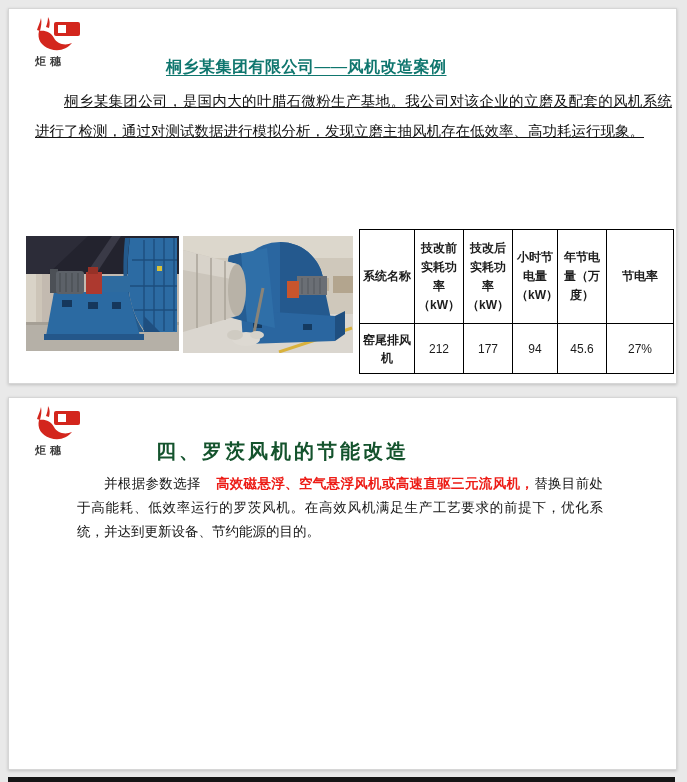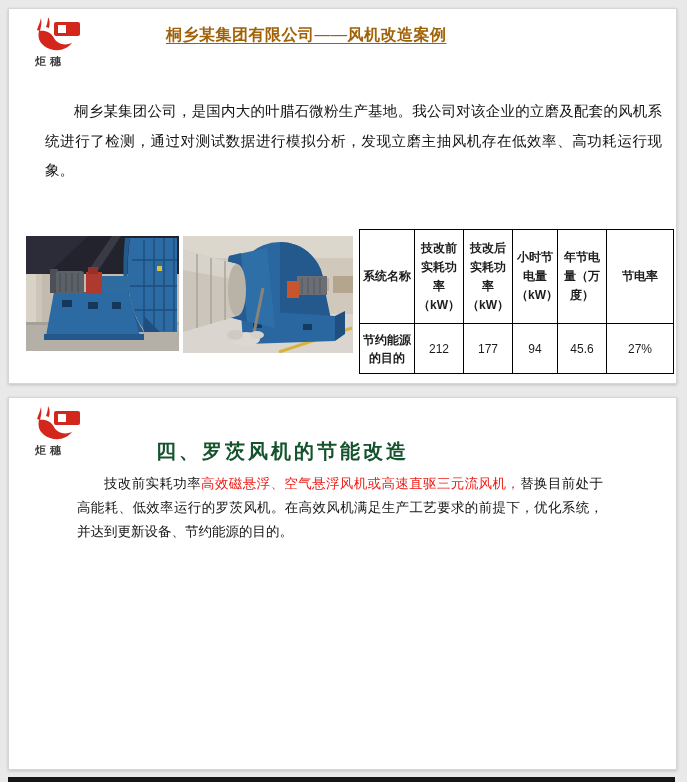--- a/index.html
+++ b/index.html
@@ -22,31 +22,31 @@
   #page2{top:397px;height:373px;}
 
   .logo{position:absolute;left:20px;top:6px;width:62px;text-align:left;}
   .logo svg{display:block;}
   .logo-text{
     font-family:"Liberation Sans","DejaVu Sans",sans-serif;
     font-size:11px;font-weight:bold;color:#3c3c3c;letter-spacing:4px;margin:1px 0 0 6px;
   }
 
   .p1-title{
-    position:absolute;left:157px;top:16px;
-    font-size:16px;font-weight:bold;color:#a16207;
+    position:absolute;left:157px;top:48px;
+    font-size:16px;font-weight:bold;color:#0f766e;
     letter-spacing:.5px;
     text-decoration:underline;
     text-underline-offset:3px;
   }
   .p1-body{
     position:absolute;left:22px;top:74px;width:645px;
     font-size:14.5px;line-height:29.5px;color:#131313;
   }
-  .p1-body p{margin:14px;text-indent:2em;text-align:justify;}
+  .p1-body p{margin:4px;text-indent:2em;text-align:justify;text-decoration:underline;}
 
   .photo{position:absolute;top:227px;overflow:hidden;}
   #photo-left{left:17px;width:153px;height:115px;}
   #photo-right{left:174px;width:170px;height:117px;}
 
   .datatable{
     position:absolute;left:350px;top:220px;width:314px;height:144px;
     border-collapse:collapse;table-layout:fixed;
     font-family:"Liberation Sans","DejaVu Sans",sans-serif;
   }
@@ -63,21 +63,21 @@
 
   .p2-heading{
     position:absolute;left:147px;top:40px;
     font-size:20px;font-weight:bold;color:#14532d;letter-spacing:3px;
   }
   .p2-body{
     position:absolute;left:68px;top:74px;width:526px;
     font-size:13.5px;line-height:24px;color:#141414;
   }
   .p2-body p{margin:0;text-indent:2em;text-align:justify;}
-  .red{font-weight:normal;}
+  .red{font-weight:bold;margin-left:15px;}
 
   .bottom-bar{
     position:absolute;left:8px;top:777px;width:667px;height:5px;
     background:#151515;
   }
 </style>
 </head>
 <body>
 
 <div class="page" id="page1">
@@ -208,21 +208,21 @@
     <tbody>
         <tr class="hdr">
       <th>系统名称</th>
       <th>技改前实耗功率（kW）</th>
       <th>技改后实耗功率（kW）</th>
       <th>小时节电量（kW）</th>
       <th>年节电量（万度）</th>
       <th>节电率</th>
     </tr>
     <tr class="row">
-      <td class="syscell">节约能源的目的</td>
+      <td class="syscell">窑尾排风机</td>
       <td>212</td>
       <td>177</td>
       <td>94</td>
       <td>45.6</td>
       <td>27%</td>
     </tr>
   </tbody>
     </table>
 </div>
 
@@ -237,17 +237,17 @@
         <rect x="25" y="7" width="26" height="14" rx="2" fill="#d3261d"></rect>
         <rect x="29" y="10" width="8" height="8" fill="#ffffff"></rect>
       </svg>
     </span>
     <div class="logo-text">炬穗</div>
   </div>
 
   <div class="p2-heading">四、罗茨风机的节能改造</div>
 
   <div class="p2-body">
-    <p><span>技改前实耗功率</span><span class="red" id="red-span" style="color: rgb(237, 28, 22);">高效磁悬浮、空气悬浮风机或高速直驱三元流风机，</span><span>替换目前处于高能耗、低效率运行的罗茨风机。在高效风机满足生产工艺要求的前提下，优化系统，并达到更新设备、节约能源的目的。</span></p>
+    <p><span>并根据参数选择</span><span class="red" id="red-span" style="color: rgb(237, 28, 22);">高效磁悬浮、空气悬浮风机或高速直驱三元流风机，</span><span>替换目前处于高能耗、低效率运行的罗茨风机。在高效风机满足生产工艺要求的前提下，优化系统，并达到更新设备、节约能源的目的。</span></p>
   </div>
 </div>
 
 <div class="bottom-bar"></div>
 
 </body></html>

